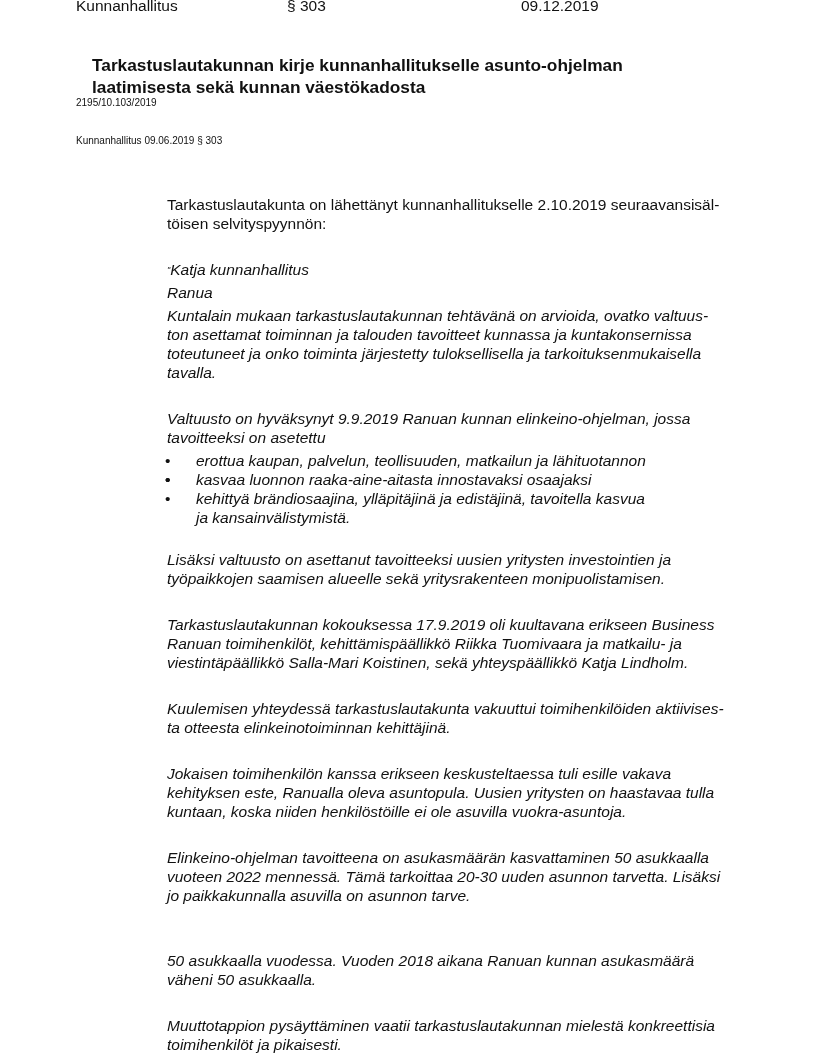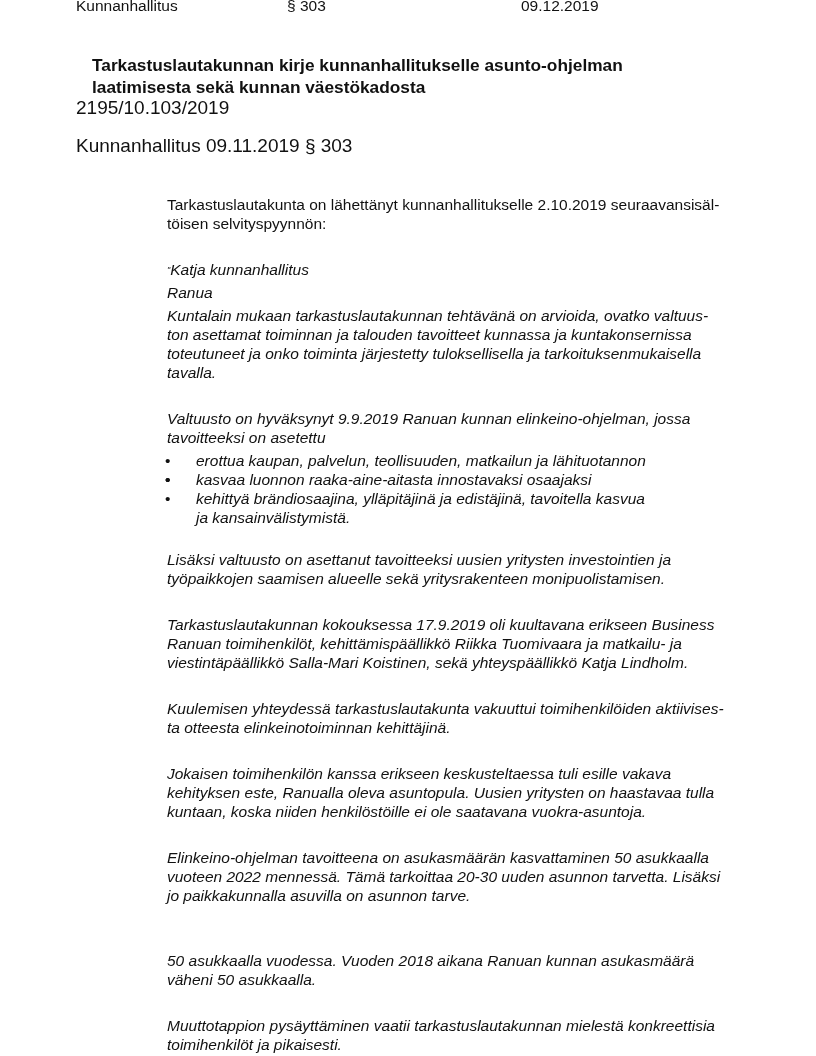--- a/index.html
+++ b/index.html
@@ -8,21 +8,21 @@
       font-family: "Liberation Sans", sans-serif; color: #111111;
     }
     .hdr { position: absolute; top: -3px; font-size: 15.5px; }
     #hdr-org { left: 76px; }
     #hdr-sec { left: 287px; }
     #hdr-date { left: 521px; }
     .title {
       position: absolute; left: 76px; top: 38px; width: 680px;
       font-weight: bold; font-size: 17.3px; line-height: 22px; margin: 16px;
     }
-    .meta { position: absolute; left: 76px; font-size: 19px; }
+    .meta { position: absolute; left: 76px; font-size: 10px; }
     #diary { top: 97px; }
     #meeting { top: 135px; }
     .body { position: absolute; left: 163px; top: 191px; width: 600px; font-size: 15.5px; line-height: 19px; }
     .body p { margin: 4px; }
     .it { font-style: italic; }
     .gap { height: 19px; }
     ul.bul { list-style: none; margin: 0; padding: 0; }
     ul.bul li { position: relative; padding-left: 33px; font-style: italic; }
     ul.bul li .dot { position: absolute; left: 2px; top: 0; font-style: normal; }
     .q { font-size: 9px; vertical-align: top; position: relative; top: 1px; }
@@ -33,21 +33,21 @@
 <span class="hdr" id="hdr-org">Kunnanhallitus</span>
 <span class="hdr" id="hdr-sec">§ 303</span>
 <span class="hdr" id="hdr-date">09.12.2019</span>
 
 <h1 class="title">
   <span>Tarkastuslautakunnan kirje kunnanhallitukselle asunto-ohjelman</span><br>
   <span>laatimisesta sekä kunnan väestökadosta</span>
 </h1>
 
 <div class="meta" id="diary">2195/10.103/2019</div>
-<div class="meta" id="meeting">Kunnanhallitus 09.11.2019 § 303</div>
+<div class="meta" id="meeting">Kunnanhallitus 09.06.2019 § 303</div>
 
 <div class="body">
   <p><span>Tarkastuslautakunta on lähettänyt kunnanhallitukselle 2.10.2019 seuraavansisäl-</span><br><span>töisen selvityspyynnön:</span></p>
   <div class="gap"></div>
   <p class="it"><span class="q">"</span><span>Katja kunnanhallitus</span></p>
   <p class="it">Ranua</p>
   <p class="it"><span>Kuntalain mukaan tarkastuslautakunnan tehtävänä on arvioida, ovatko valtuus-</span><br><span>ton asettamat toiminnan ja talouden tavoitteet kunnassa ja kuntakonsernissa</span><br><span>toteutuneet ja onko toiminta järjestetty tuloksellisella ja tarkoituksenmukaisella</span><br><span>tavalla.</span></p>
   <div class="gap"></div>
   <p class="it"><span>Valtuusto on hyväksynyt 9.9.2019 Ranuan kunnan elinkeino-ohjelman, jossa</span><br><span>tavoitteeksi on asetettu</span></p>
   <ul class="bul">
@@ -56,21 +56,21 @@
     <li><span class="dot">•</span><span><span>kasvaa luonnon raaka-aine-aitasta innostavaksi osaajaksi</span></span></li>
     <li><span class="dot">•</span><span><span>kehittyä brändiosaajina, ylläpitäjinä ja edistäjinä, tavoitella kasvua</span><br><span>ja kansainvälistymistä.</span></span></li>
   </ul>
   <div class="gap"></div>
   <p class="it"><span>Lisäksi valtuusto on asettanut tavoitteeksi uusien yritysten investointien ja</span><br><span>työpaikkojen saamisen alueelle sekä yritysrakenteen monipuolistamisen.</span></p>
   <div class="gap"></div>
   <p class="it"><span>Tarkastuslautakunnan kokouksessa 17.9.2019 oli kuultavana erikseen Business</span><br><span>Ranuan toimihenkilöt, kehittämispäällikkö Riikka Tuomivaara ja matkailu- ja</span><br><span>viestintäpäällikkö Salla-Mari Koistinen, sekä yhteyspäällikkö Katja Lindholm.</span></p>
   <div class="gap"></div>
   <p class="it"><span>Kuulemisen yhteydessä tarkastuslautakunta vakuuttui toimihenkilöiden aktiivises-</span><br><span>ta otteesta elinkeinotoiminnan kehittäjinä.</span></p>
   <div class="gap"></div>
-  <p class="it"><span>Jokaisen toimihenkilön kanssa erikseen keskusteltaessa tuli esille vakava</span><br><span>kehityksen este, Ranualla oleva asuntopula. Uusien yritysten on haastavaa tulla</span><br><span>kuntaan, koska niiden henkilöstöille ei ole saatavana vuokra-asuntoja.</span></p>
+  <p class="it"><span>Jokaisen toimihenkilön kanssa erikseen keskusteltaessa tuli esille vakava</span><br><span>kehityksen este, Ranualla oleva asuntopula. Uusien yritysten on haastavaa tulla</span><br><span>kuntaan, koska niiden henkilöstöille ei ole asuvilla vuokra-asuntoja.</span></p>
   <div class="gap"></div>
   <p class="it"><span>Elinkeino-ohjelman tavoitteena on asukasmäärän kasvattaminen 50 asukkaalla</span><br><span>vuoteen 2022 mennessä. Tämä tarkoittaa 20-30 uuden asunnon tarvetta. Lisäksi</span><br><span>jo paikkakunnalla asuvilla on asunnon tarve.</span></p>
   <div class="gap"></div>
   <p class="it"><br><span>50 asukkaalla vuodessa. Vuoden 2018 aikana Ranuan kunnan asukasmäärä</span><br><span>väheni 50 asukkaalla.</span></p>
   <div class="gap"></div>
   <p class="it"><span>Muuttotappion pysäyttäminen vaatii tarkastuslautakunnan mielestä konkreettisia</span><br><span>toimihenkilöt ja pikaisesti.</span></p>
   <div class="gap"></div>
   <p class="it"><span>Valtuuston hyväksymän elinkeino-ohjelman mukaan kunnan elinkeinojen ja</span><br><span>elinvoiman kehittämisestä vastaa kunnanhallitus ja kehittämistyötä johtaa</span></p>
 </div>
 

